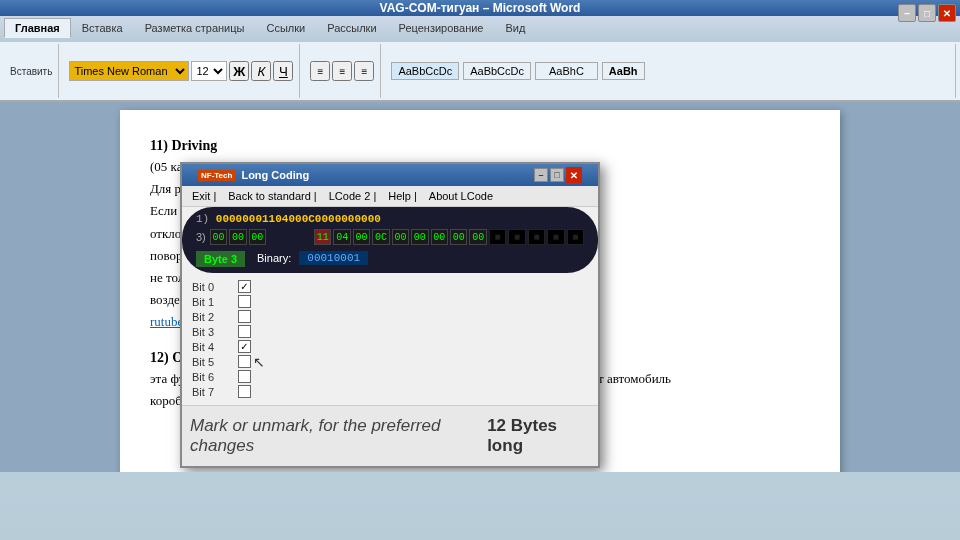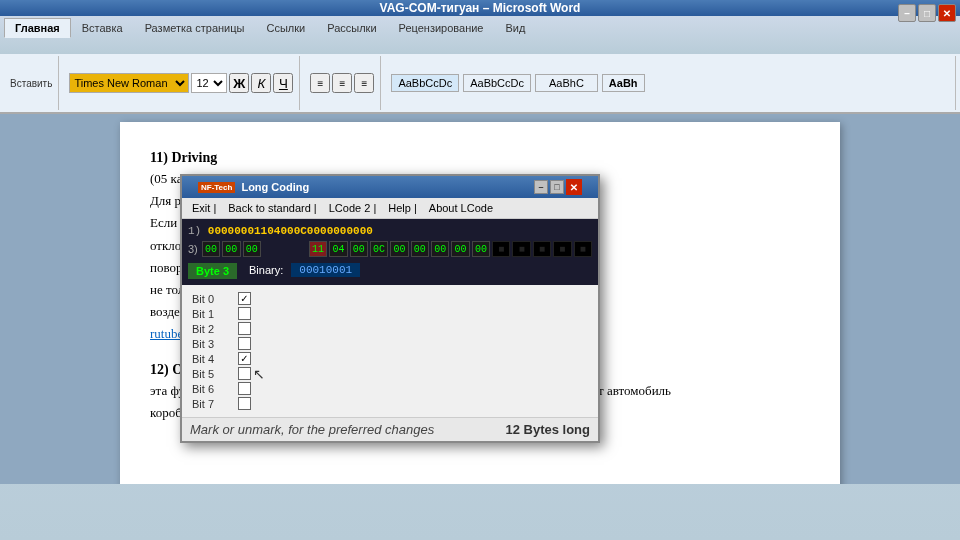--- a/index.html
+++ b/index.html
@@ -48,21 +48,21 @@
       border-radius: 2px;
       display: flex;
       align-items: center;
       justify-content: center;
       font-size: 10px;
       cursor: pointer;
     }
     .ribbon-tabs {
       display: flex;
       background: linear-gradient(180deg, #cdd9e8 0%, #b8ccd8 100%);
-      padding: 2px 0 16px 4px;
+      padding: 2px 0 4px 4px;
       gap: 0;
     }
     .ribbon-tab {
       padding: 3px 10px;
       font-family: Arial, sans-serif;
       font-size: 11px;
       cursor: pointer;
       color: #333;
       border: 1px solid transparent;
       border-bottom: none;
@@ -221,23 +221,24 @@
     .menu-item {
       padding: 2px 6px;
       cursor: pointer;
       color: #000;
       font-size: 11px;
     }
 
     
     .lcode-content {
       background: #1a1a2e;
-      padding: 4px 6px;
+      padding: 4px 14px;
       color: white;
       font-size: 11px;
+      border-radius: 31px;
     }
     .bytes-row {
       display: flex;
       align-items: center;
       gap: 2px;
       padding: 2px 0;
     }
     .byte-num {
       color: #aaa;
       font-size: 11px;
@@ -324,22 +325,22 @@
       cursor: pointer;
     }
     .bit-checkbox.checked::after {
       content: '✓';
       font-size: 10px;
       color: #000;
     }
 
     .lcode-footer {
       background: #e8e8e8;
-      padding: 4px 8px;
-      font-size: 13px;
+      padding: 10px 8px;
+      font-size: 17px;
       color: #333;
       border-top: 1px solid #ccc;
       display: flex;
       justify-content: space-between;
       align-items: center;
     }
     .footer-hint {
       color: #444;
       font-style: italic;
     }

